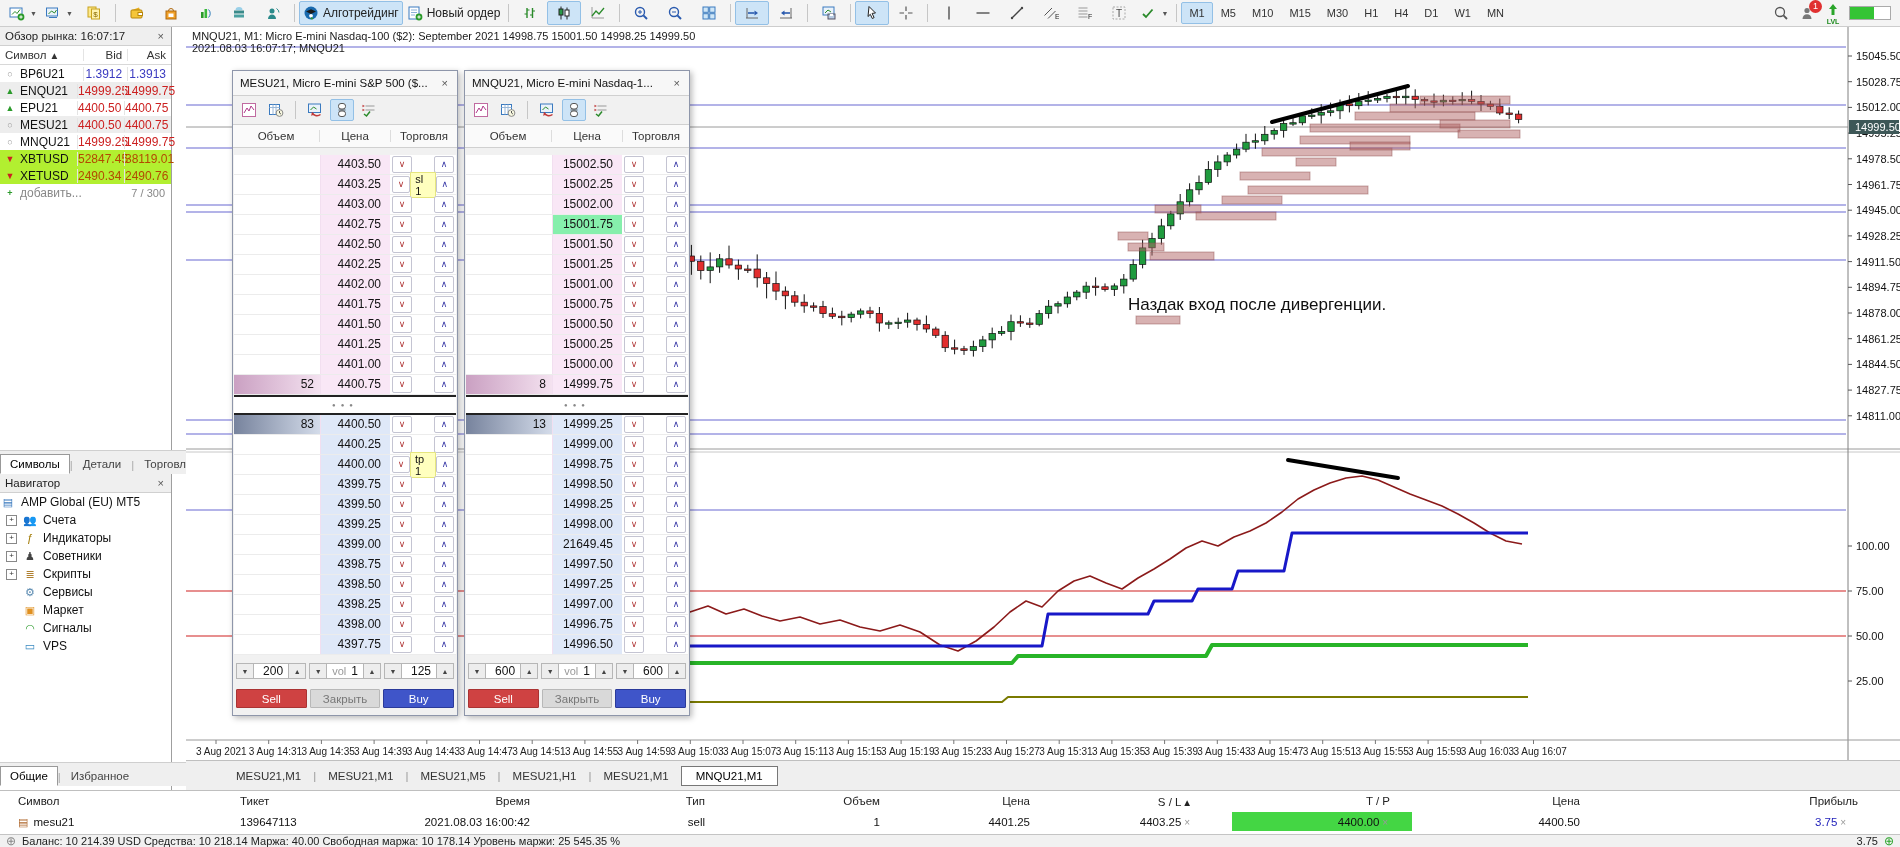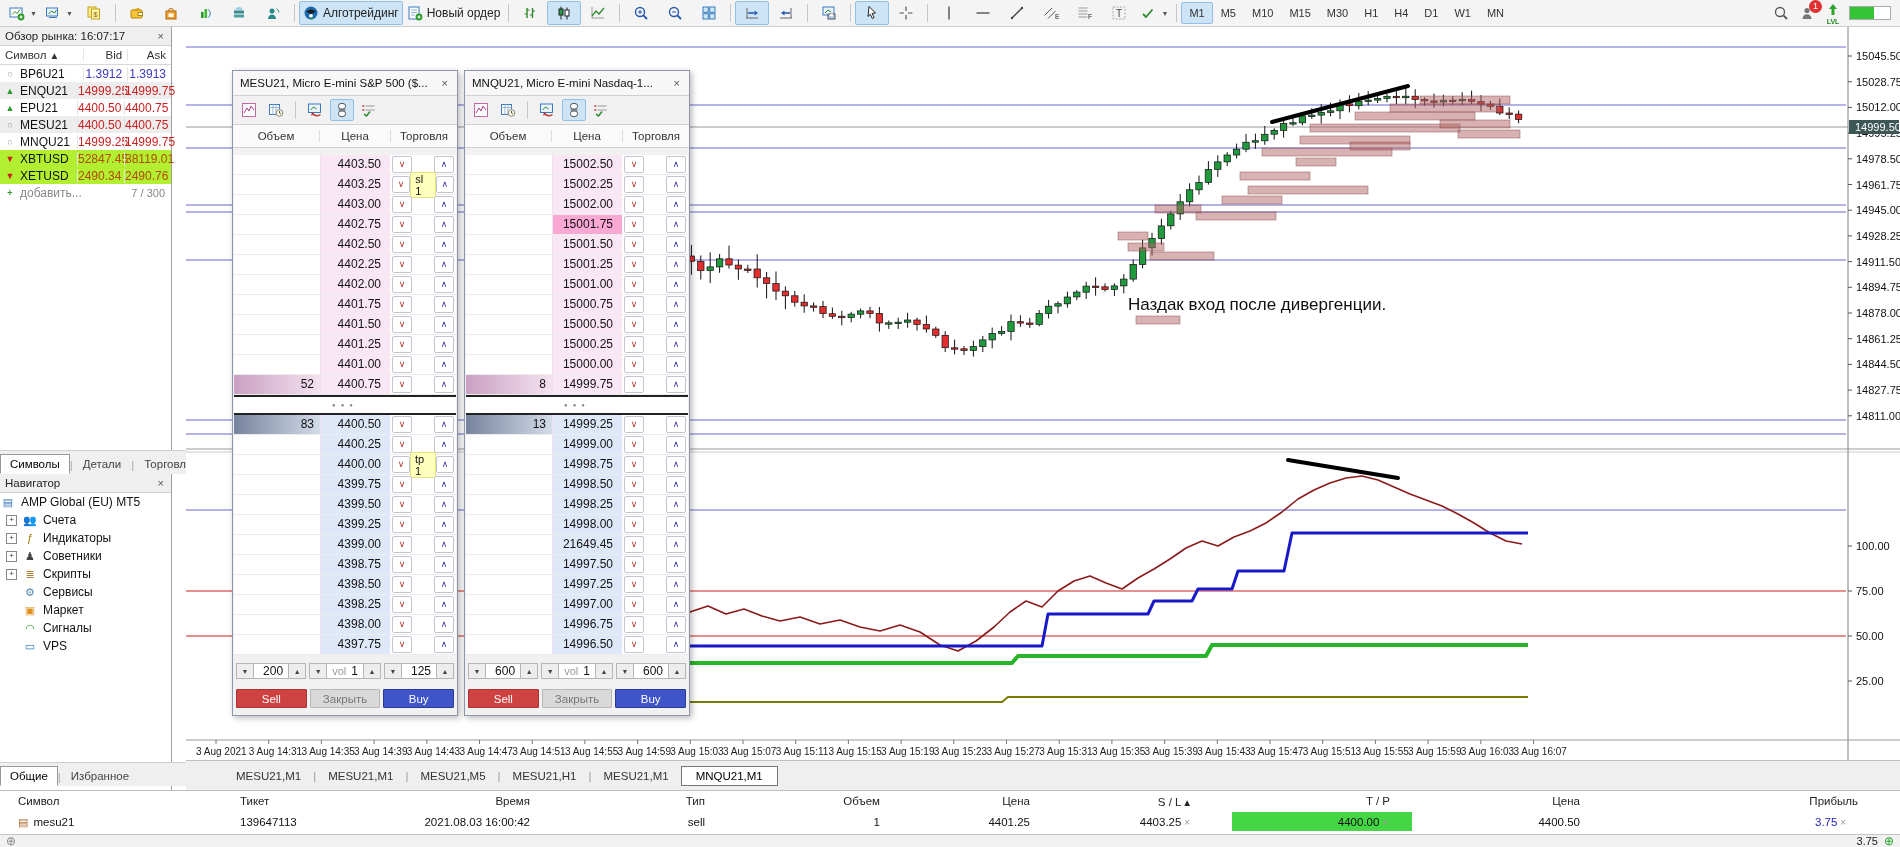--- a/index.html
+++ b/index.html
@@ -527,20 +527,24 @@
       </div>
     </div>
   <div id="lp-bottom-tabs" style="top:735px">
       <div class="ltab act">Общие</div>
       <span class="ltabsep">|</span>
       <div class="ltab">Избранное</div>
     </div>
 </div>
 
 <div id="chart-wrap">
+  <div id="chart-title">
+    <div>MNQU21, M1:  Micro E-mini Nasdaq-100 ($2): September 2021   14998.75 15001.50 14998.25 14999.50</div>
+    <div>2021.08.03 16:07:17; MNQU21</div>
+  </div>
   <div id="chart-svg-holder"><svg width="1714" height="733" viewBox="186 27 1714 733" xmlns="http://www.w3.org/2000/svg">
         <rect x="186" y="27" width="1714" height="733" fill="#ffffff"></rect>
         <line x1="186" y1="47" x2="1846" y2="47" stroke="#9a9ae0" stroke-width="1.6"></line>
         <line x1="186" y1="105" x2="1846" y2="105" stroke="#9a9ae0" stroke-width="1.6"></line>
         <line x1="186" y1="148" x2="1846" y2="148" stroke="#9a9ae0" stroke-width="1.6"></line>
         <line x1="186" y1="205" x2="1846" y2="205" stroke="#9a9ae0" stroke-width="1.6"></line>
         <line x1="186" y1="212" x2="1846" y2="212" stroke="#9a9ae0" stroke-width="1.6"></line>
         <line x1="186" y1="260" x2="1846" y2="260" stroke="#9a9ae0" stroke-width="1.6"></line>
         <line x1="186" y1="420" x2="1846" y2="420" stroke="#9a9ae0" stroke-width="1.6"></line>
         <line x1="186" y1="434" x2="1846" y2="434" stroke="#9a9ae0" stroke-width="1.6"></line>
@@ -905,20 +909,21 @@
     <div class="tb-cell val" style="left: 720px; width: 160px; text-align: right;"><span>1</span></div>
     <div class="tb-cell val" style="left: 870px; width: 160px; text-align: right;"><span>4401.25</span></div>
     <div class="tb-cell val" style="left: 1030px; width: 160px; text-align: right;"><span>4403.25</span><span style="color: rgb(153, 153, 153); font-size: 10px;"> ×</span></div>
     <div class="tb-cell val" style="left: 1230px; width: 158px; text-align: right;"><span>4400.00</span><span style="color: rgb(153, 153, 153); font-size: 10px;"> ×</span></div>
     <div class="tb-cell val" style="left: 1420px; width: 160px; text-align: right;"><span>4400.50</span></div>
     <div class="tb-cell val" style="left: 1688px; width: 158px; text-align: right;"><span style="color: rgb(34, 34, 187);">3.75</span><span style="color: rgb(153, 153, 153); font-size: 10px;"> ×</span></div>
   </div>
 
 <div id="statusbar">
   <span style="color:#888;font-size:12px">⊕</span>
+  <span>Баланс: 10 214.39 USD   Средства: 10 218.14   Маржа: 40.00   Свободная маржа: 10 178.14   Уровень маржи: 25 545.35 %</span>
   <span style="margin-left:auto">3.75</span>
   <span style="color:#2aa52a;font-size:12px">⊕</span>
 </div>
 
 <div class="domwin" style="left:232px" id="dom0">
     <div class="domtitle">
       <span>MESU21, Micro E-mini S&amp;P 500 ($...</span>
       <span class="xbtn">×</span>
     </div>
     <div class="domtools">
@@ -1281,21 +1286,21 @@
       <div class="domrow">
         <div class="dvol"></div>
         <div class="dprice" style="background: rgb(249, 231, 246);">15002.00</div>
         <div class="dtr">
           <div class="chv dn">∨</div>
           <div class="chv up">∧</div>
         </div>
       </div>
       <div class="domrow">
         <div class="dvol"></div>
-        <div class="dprice" style="background: #f9a8d4;">15001.75</div>
+        <div class="dprice" style="background: #86efac;">15001.75</div>
         <div class="dtr">
           <div class="chv dn">∨</div>
           <div class="chv up">∧</div>
         </div>
       </div>
       <div class="domrow">
         <div class="dvol"></div>
         <div class="dprice" style="background: rgb(249, 231, 246);">15001.50</div>
         <div class="dtr">
           <div class="chv dn">∨</div>

